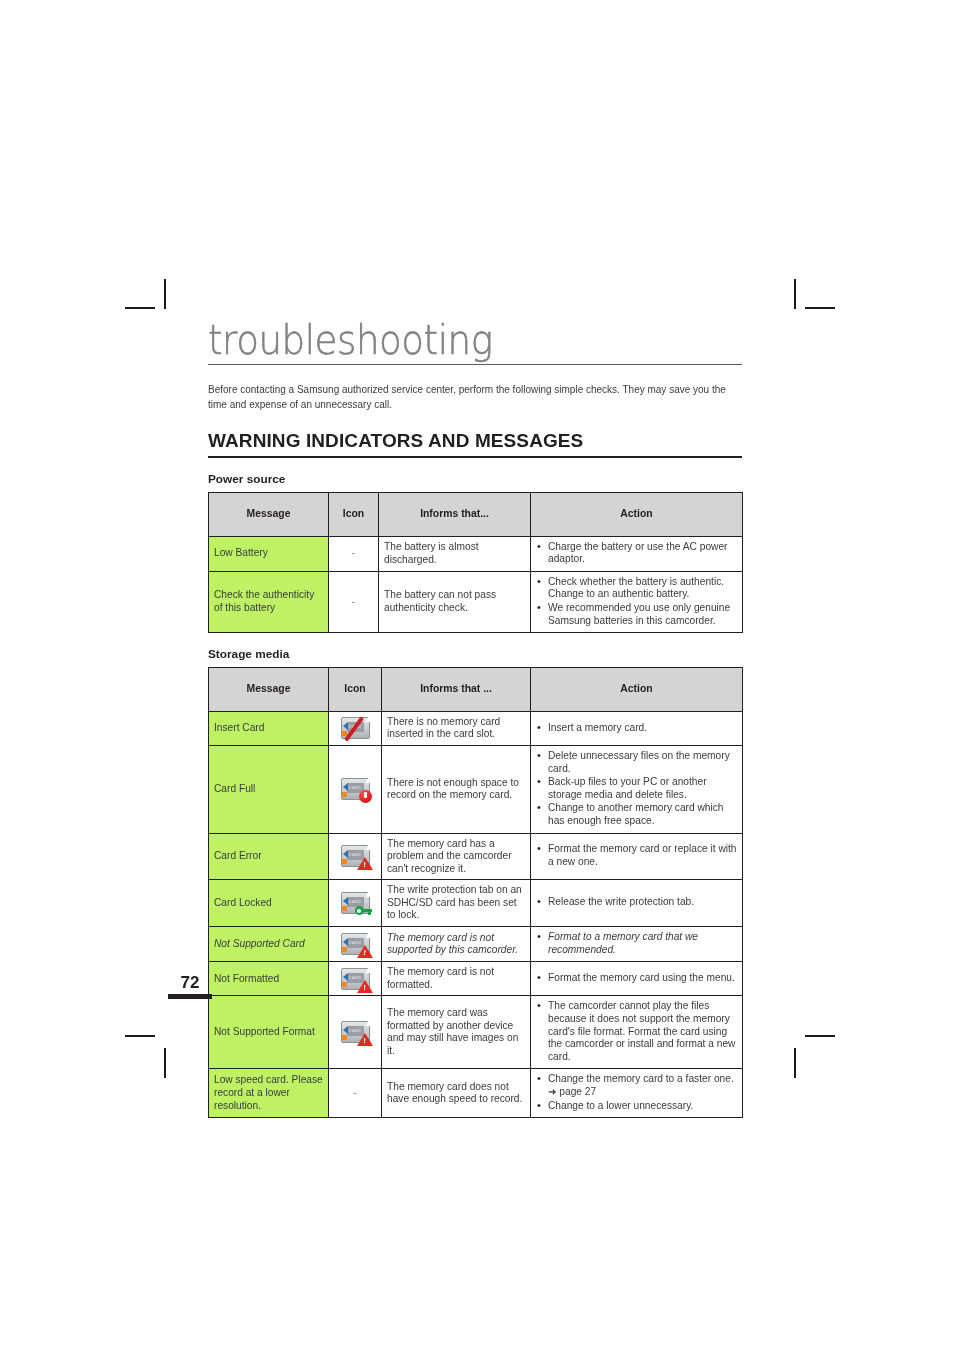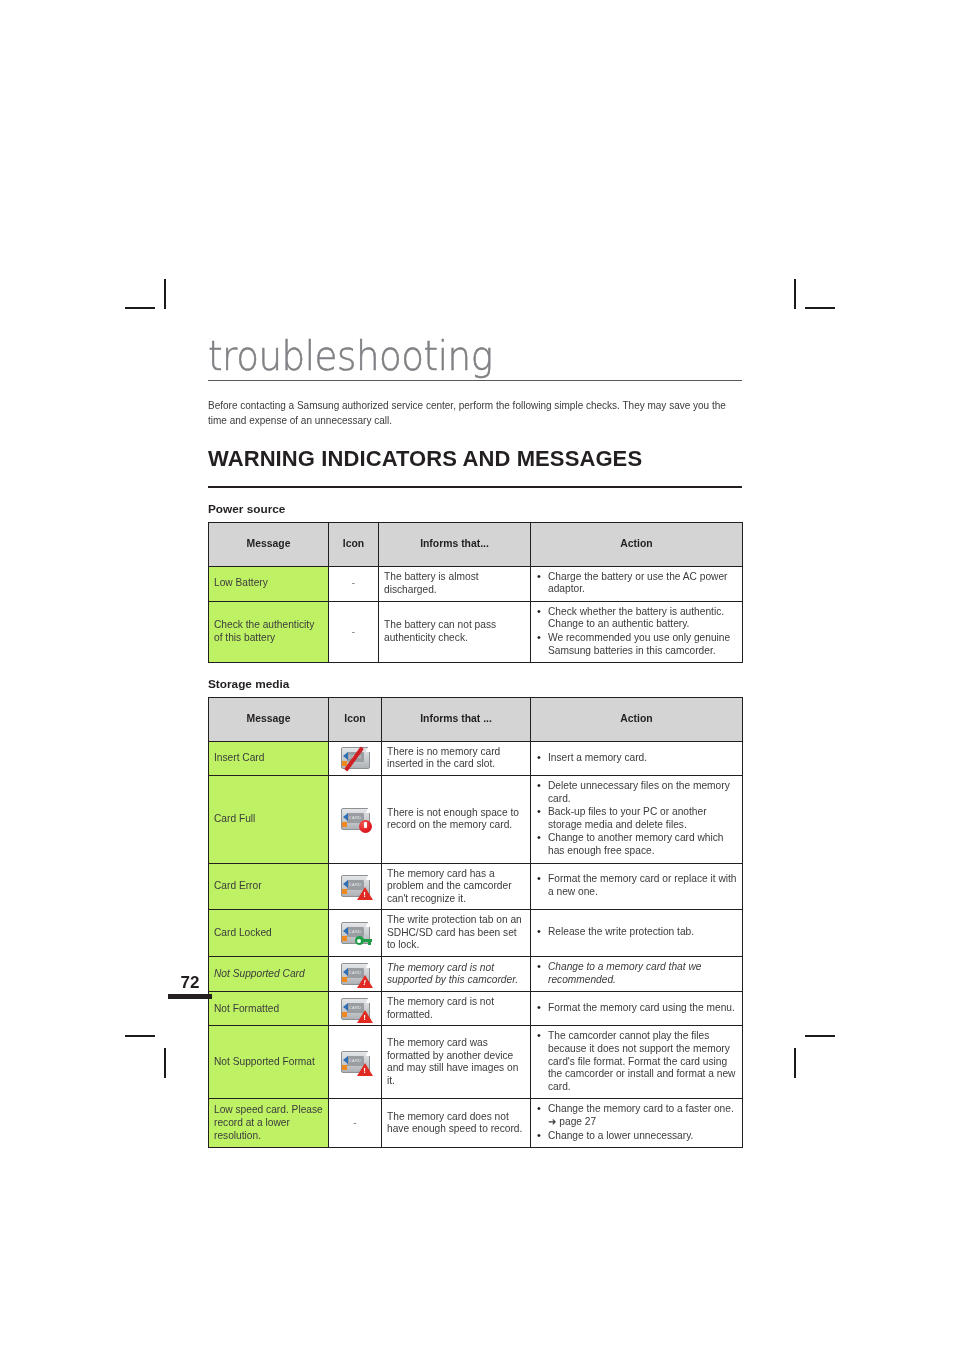--- a/index.html
+++ b/index.html
@@ -18,21 +18,21 @@
 
   
   .crop { position: absolute; background: #1a1a1a; }
   .crop.h { height: 2px; width: 30px; }
   .crop.v { width: 2px; height: 30px; }
 
   
   .page {
     position: absolute;
     left: 208px;
-    top: 334px;
+    top: 318px;
     width: 534px;
   }
 
   
   .chapter-title {
     font-size: 40px;
     line-height: 44px;
     font-weight: 300;
     letter-spacing: -0.5px;
     color: #808285;
@@ -51,26 +51,26 @@
 
   .intro {
     font-size: 10px;
     line-height: 14.5px;
     color: #3b3b3d;
     margin: 0 0 18px 0;
   }
 
   
   .section-heading {
-    font-size: 22px;
+    font-size: 19px;
     font-weight: bold;
     letter-spacing: 0.1px;
     color: #231f20;
     margin: 0;
-    padding-bottom: 14px;
+    padding-bottom: 4px;
     border-bottom: 2px solid #231f20;
   }
 
   .subheading {
     font-size: 11.8px;
     font-weight: bold;
     color: #231f20;
     margin: 14px 0 6px 0;
   }
 
@@ -465,21 +465,21 @@
             <span class="inner">
                 <span>CARD</span>
               </span>
             <span class="blue"></span><span class="tab"></span>
             <span class="tri"></span>
           </span>
         </td>
         <td class="c-informs">The memory card is not supported by this camcorder.</td>
         <td class="c-action">
           <ul class="acts">
-            <li>Change to a memory card that we recommended.</li>
+            <li>Format to a memory card that we recommended.</li>
           </ul>
         </td>
       </tr>
 
       <tr style="height:30px;">
         <td class="c-msg">Not Formatted</td>
         <td class="c-icon">
           <span class="sd">
             <span class="body"></span><span class="notch"></span>
             <span class="inner">

